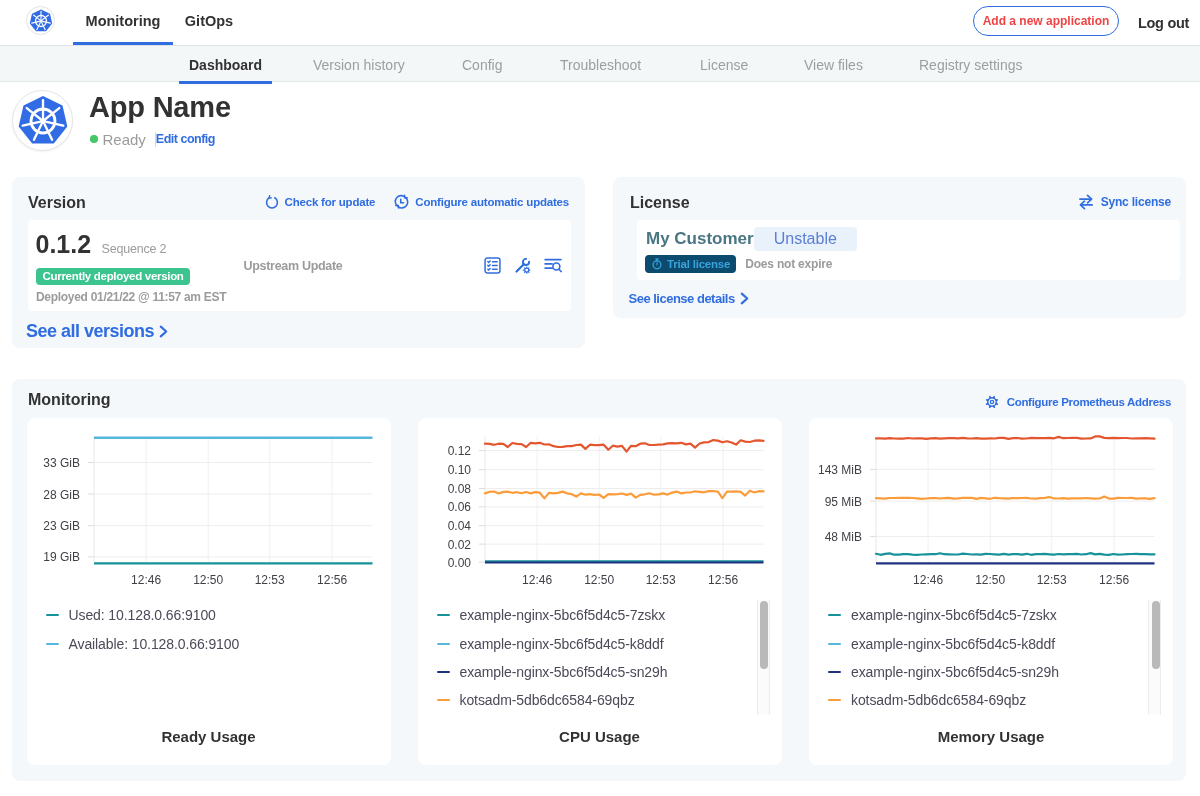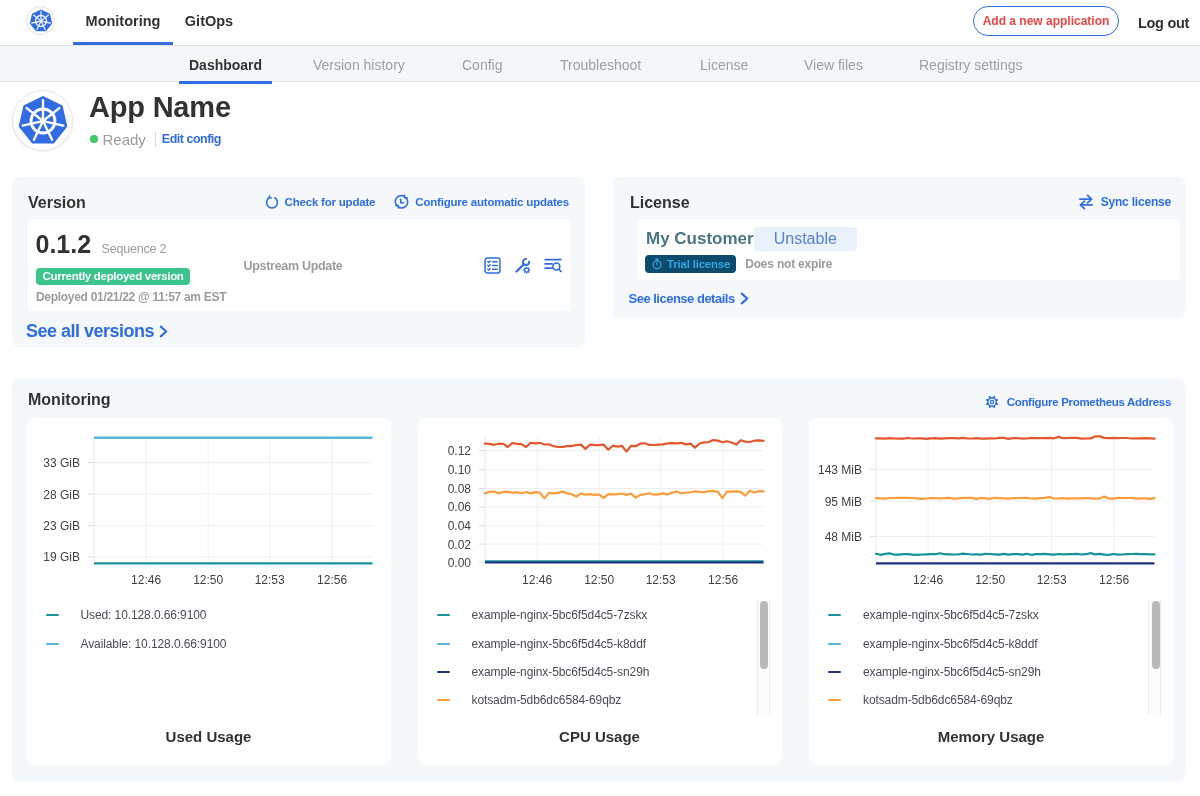--- a/index.html
+++ b/index.html
@@ -11,21 +11,21 @@
 .stab.active { color:#323232; font-weight:700; }
 .stab.active:after { content:""; position:absolute; left:0; right:0; bottom:-1px; height:3px; background:#2f6de0; }
 .card { position:absolute; background:#f4f8fa; border-radius:8px; }
 .whitebox { position:absolute; background:#fff; border-radius:4px; }
 .cardtitle { font-size:16px; font-weight:700; color:#323232; }
 .bluelink { color:#2f6de0; font-weight:700; display:inline-flex; align-items:center; }
 .chartcard { position:absolute; width:364px; height:347px; background:#fff; border-radius:8px; top:39px; }
 .legend { position:absolute; left:19px; top:183px; width:336px; height:114px; }
 .lrow { position:absolute; left:0; height:14px; display:flex; align-items:center; }
 .ldash { width:13px; height:2.6px; border-radius:2px; display:inline-block; }
-.ltxt { margin-left:22px; font-size:12px; letter-spacing:-0.1px; color:#4a4a58; }
+.ltxt { margin-left:10px; font-size:14px; letter-spacing:-0.1px; color:#4a4a58; }
 .sbtrack { position:absolute; left:320px; top:-1px; width:13px; height:115px; background:#fbfbfb; border-left:1px solid #ececec; border-right:1px solid #ececec; }
 .sbthumb { position:absolute; left:2.5px; top:1px; width:8px; height:68px; background:#b9b9b9; border-radius:4px; }
 .ctitle { position:absolute; left:0; width:100%; top:310px; text-align:center; font-size:15px; font-weight:700; color:#323232; }
 </style></head>
 <body>
 <div class="topnav">
   <div class="abs" style="left:26px;top:6px;width:29px;height:29px;border-radius:50%;background:#fff;border:1px solid #e2e2e2;display:flex;align-items:center;justify-content:center;">
       <svg width="24" height="24" viewBox="0 0 100 100">
         <polygon points="50.0,2.0 87.5,20.1 96.8,60.7 70.8,93.2 29.2,93.2 3.2,60.7 12.5,20.1" fill="#326ce5"></polygon>
         <line x1="50.0" y1="43.0" x2="50.0" y2="10.0" stroke="#fff" stroke-width="4.5" stroke-linecap="round"></line>
@@ -66,21 +66,21 @@
       <line x1="44.5" y1="45.6" x2="18.7" y2="25.1" stroke="#fff" stroke-width="4.5" stroke-linecap="round"></line>
       <circle cx="50" cy="50" r="23" fill="none" stroke="#fff" stroke-width="5.5"></circle>
       <circle cx="50" cy="50" r="6" fill="#fff"></circle>
     </svg>
   </div>
 <div class="abs" style="left:89px;top:91px;font-size:29px;font-weight:700;color:#323232;letter-spacing:-0.2px;">App Name</div>
 <div class="abs" style="left:90px;top:130px;height:18px;display:flex;align-items:center;">
   <span style="width:7.5px;height:7.5px;border-radius:50%;background:#44c767;"></span>
   <span style="margin-left:5px;font-size:15px;color:#9b9b9b;">Ready</span>
   <span style="margin-left:9px;width:1px;height:15px;background:#d8d8d8;"></span>
-  <span style="margin-left:6px;font-size:12.5px;font-weight:700;letter-spacing:-0.5px;color:#2f6de0;">Edit config</span>
+  <span style="margin-left:0;font-size:12.5px;font-weight:700;letter-spacing:-0.5px;color:#2f6de0;">Edit config</span>
 </div>
 
 <div class="card" style="left:12px;top:177px;width:573px;height:171px;">
   <div class="abs cardtitle" style="left:16px;top:17px;">Version</div>
   <div class="abs bluelink" style="right:16px;top:17px;font-size:11.5px;letter-spacing:-0.2px;">
     <span style="display:inline-flex;margin-right:6px;">
         <svg width="14" height="14" viewBox="0 0 16 16" fill="none" stroke="#2f6de0" stroke-width="1.8" stroke-linecap="round">
           <path d="M11.1 3.2 A 6.2 6.2 0 1 1 4.9 3.2"></path>
           <path d="M4.6 3.5 L7.3 3.3 M4.6 3.5 L5.3 0.9" stroke-width="1.6"></path>
         </svg>
@@ -214,21 +214,21 @@
     <div class="legend">
         <div class="lrow" style="top:7px">
           <span class="ldash" style="background:#17929b"></span>
           <span class="ltxt">Used: 10.128.0.66:9100</span>
         </div>
         <div class="lrow" style="top:36px">
           <span class="ldash" style="background:#56b6dc"></span>
           <span class="ltxt">Available: 10.128.0.66:9100</span>
         </div>
       </div>
-    <div class="ctitle">Used Usage</div>
+    <div class="ctitle">Ready Usage</div>
   </div>
   <div class="chartcard" style="left:405.5px;">
     <svg width="364" height="172" viewBox="0 0 364 172">
         <line x1="119.1" y1="18.7" x2="119.1" y2="144.0" stroke="#f0f0f2" stroke-width="1"></line>
         <line x1="181.2" y1="18.7" x2="181.2" y2="144.0" stroke="#f0f0f2" stroke-width="1"></line>
         <line x1="242.7" y1="18.7" x2="242.7" y2="144.0" stroke="#f0f0f2" stroke-width="1"></line>
         <line x1="305.1" y1="18.7" x2="305.1" y2="144.0" stroke="#f0f0f2" stroke-width="1"></line>
         <line x1="67.0" y1="18.7" x2="67.0" y2="144.0" stroke="#e8e8ea" stroke-width="1"></line>
         <line x1="67.0" y1="32.6" x2="345.5" y2="32.6" stroke="#ededed" stroke-width="1"></line>
         <line x1="61.0" y1="32.6" x2="67.0" y2="32.6" stroke="#dcdcde" stroke-width="1"></line>

